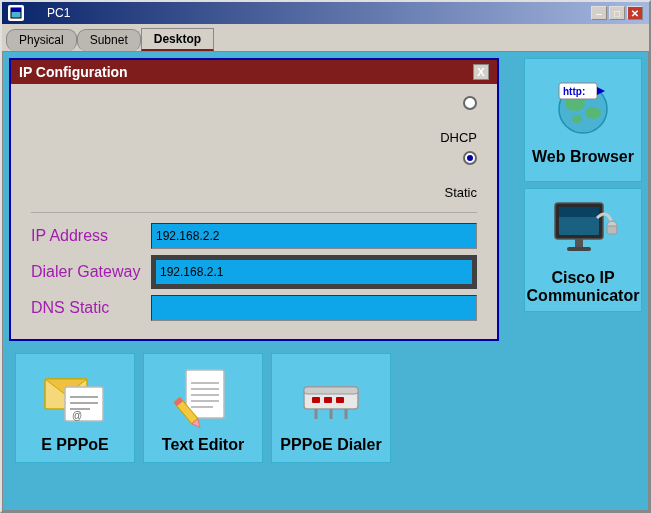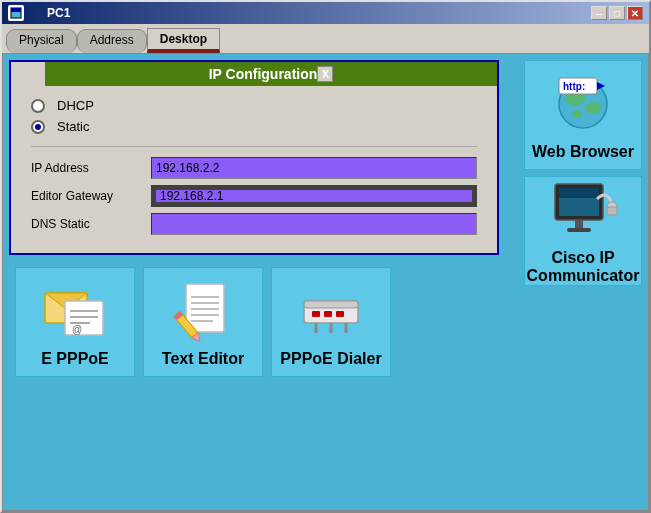--- a/index.html
+++ b/index.html
@@ -37,21 +37,21 @@
       height: 16px;
       background: #fff;
       border-radius: 2px;
       display: flex;
       align-items: center;
       justify-content: center;
     }
 
     .title-text {
       font-size: 12px;
-      font-weight: bold;
+      font-weight: normal;
       padding-left: 18px;
     }
 
     .title-buttons {
       display: flex;
       gap: 2px;
     }
 
     .title-btn {
       width: 16px;
@@ -81,21 +81,21 @@
       border: 1px solid #888;
       border-bottom: none;
       background: #d4d0c8;
       cursor: pointer;
       font-size: 12px;
       position: relative;
     }
 
     .tab.active {
       background: #d4d0c8;
-      border-bottom: 4px solid #7f1d1d;
+      border-bottom: 2px solid #7f1d1d;
       z-index: 1;
       font-weight: bold;
     }
 
     .tab:not(.active) {
       background: #bab8b0;
       margin-top: 1px;
       border-radius: 9px;
     }
 
@@ -119,29 +119,28 @@
 
     
     .ip-dialog {
       background: #d4d0c8;
       border: 2px solid #0000aa;
       width: 490px;
       position: relative;
     }
 
     .ip-dialog-title {
-      background: #4d7c0f;
+      background: #7f1d1d;
       color: white;
       padding: 4px 8px;
       font-size: 14px;
       font-weight: bold;
       display: flex;
       align-items: center;
-      justify-content: center;
-      margin-left: 34px;
+      justify-content: space-between;
     }
 
     .ip-dialog-close {
       background: #d4d0c8;
       border: 1px solid #888;
       width: 16px;
       height: 16px;
       display: flex;
       align-items: center;
       justify-content: center;
@@ -156,22 +155,23 @@
 
     .radio-group {
       display: flex;
       flex-direction: column;
       gap: 6px;
       margin-bottom: 12px;
     }
 
     .radio-item {
       display: flex;
-      align-items: center;
-      gap: 12px;
+      align-items: flex-end;
+      gap: 20px;
+      flex-direction: column;
     }
 
     .radio-circle {
       width: 14px;
       height: 14px;
       border-radius: 50%;
       border: 2px solid #666;
       background: white;
       display: flex;
       align-items: center;
@@ -193,30 +193,30 @@
     }
 
     .form-row {
       display: flex;
       align-items: center;
       margin-bottom: 6px;
     }
 
     .form-label {
       width: 120px;
-      font-size: 12px;
-      color: #000000;
+      font-size: 16px;
+      color: #a21caf;
     }
 
     .form-input {
       flex: 1;
       height: 22px;
       border: 1px inset #888;
-      background: #8b5cf6;
-      padding: 2px 4px;
+      background: #0ea5e9;
+      padding: 12px 4px;
       font-size: 12px;
       outline: none;
     }
 
     .form-input.focused {
       border: 5px solid #404040;
     }
 
     
     .bottom-icons {
@@ -257,21 +257,21 @@
     .right-panel {
       width: 130px;
       display: flex;
       flex-direction: column;
       gap: 6px;
       padding: 6px;
     }
 
     .right-icon {
       width: 118px;
-      height: 110px;
+      height: 124px;
       background: #5dc8e8;
       border: 1px solid #3ab0d0;
       display: flex;
       flex-direction: column;
       align-items: center;
       justify-content: center;
       cursor: pointer;
       gap: 4px;
     }
 
@@ -295,21 +295,21 @@
     </div>
     <div class="title-buttons">
       <div class="title-btn">–</div>
       <div class="title-btn">□</div>
       <div class="title-btn close">✕</div>
     </div>
   </div>
 
   <div class="tab-bar">
     <div class="tab">Physical</div>
-    <div class="tab">Address</div>
+    <div class="tab">Subnet</div>
     <div class="tab active">Desktop</div>
   </div>
 
   <div class="tab-content-area">
 
     <div class="main-area">
 
       <div class="ip-dialog">
         <div class="ip-dialog-title">
           <span>IP Configuration</span>
@@ -325,21 +325,21 @@
               <div class="radio-circle selected"></div>
               <span>Static</span>
             </div>
           </div>
           <div class="divider"></div>
           <div class="form-row">
             <label class="form-label">IP Address</label>
             <input class="form-input" type="text" value="192.168.2.2" style="">
           </div>
           <div class="form-row">
-            <label class="form-label">Editor Gateway</label>
+            <label class="form-label">Dialer Gateway</label>
             <input class="form-input focused" type="text" value="192.168.2.1" style="">
           </div>
           <div class="form-row">
             <label class="form-label">DNS Static</label>
             <input class="form-input" type="text" value="" style="">
           </div>
         </div>
       </div>
 
       <div class="bottom-icons">

